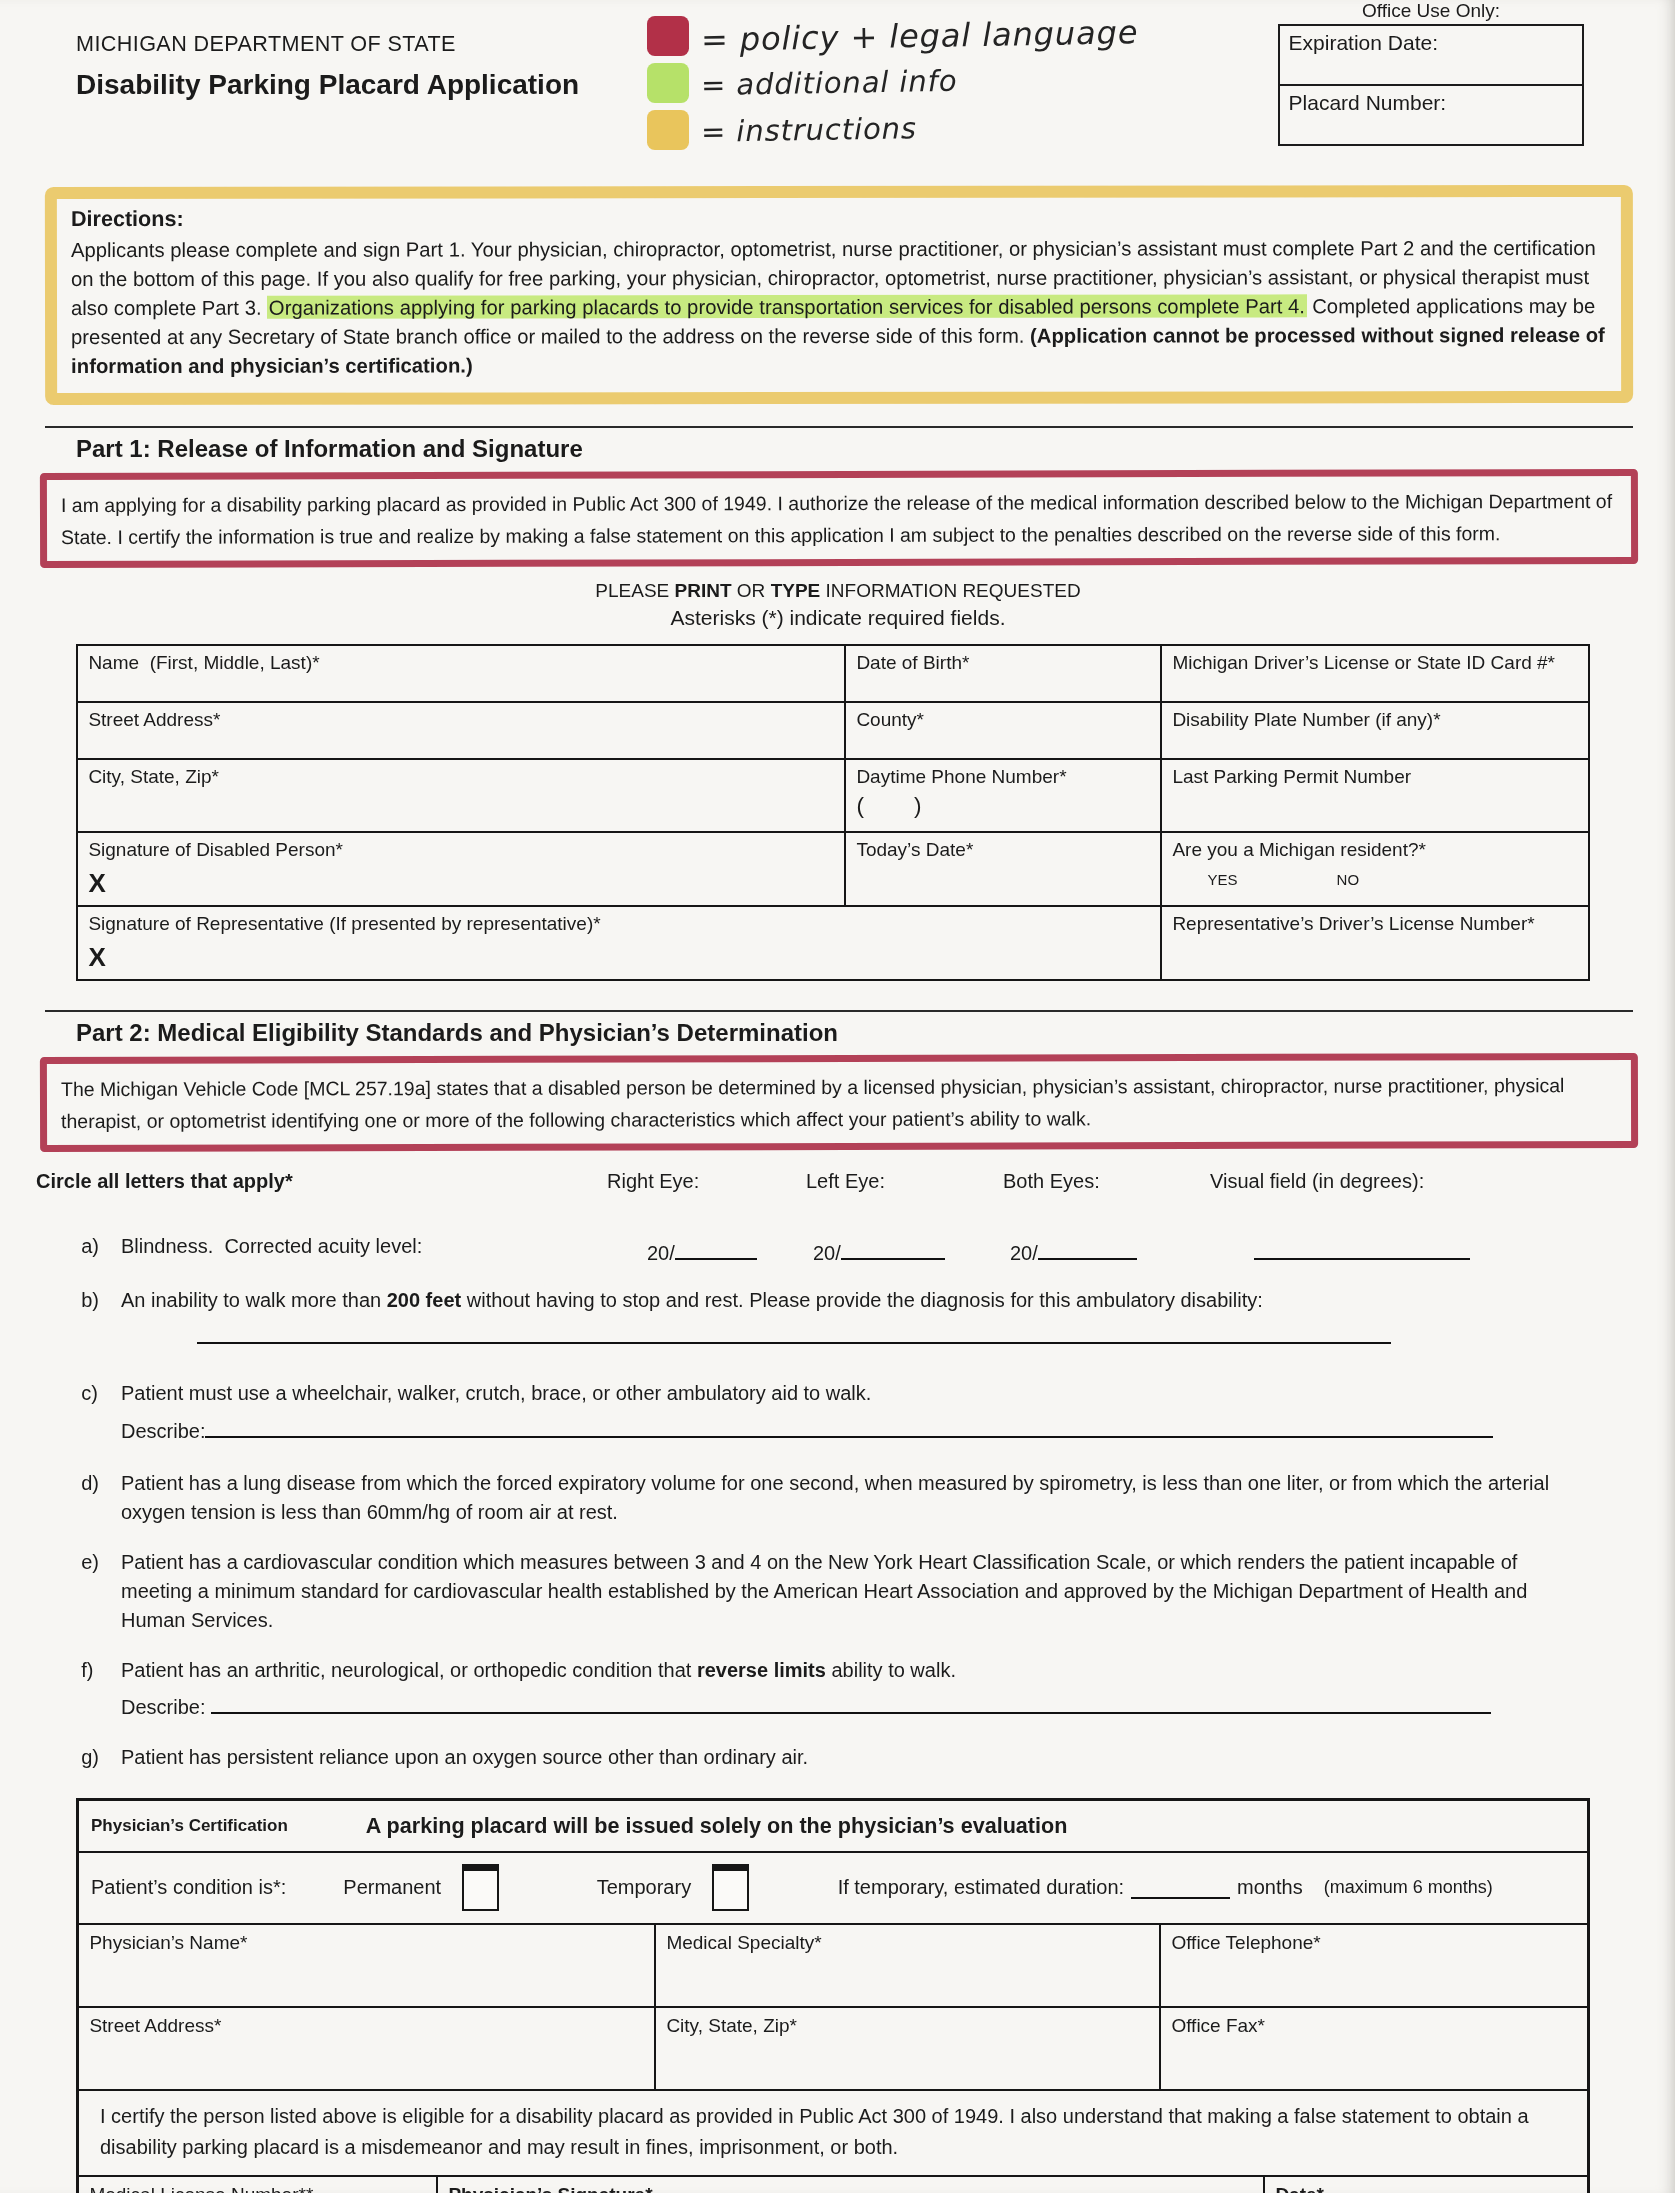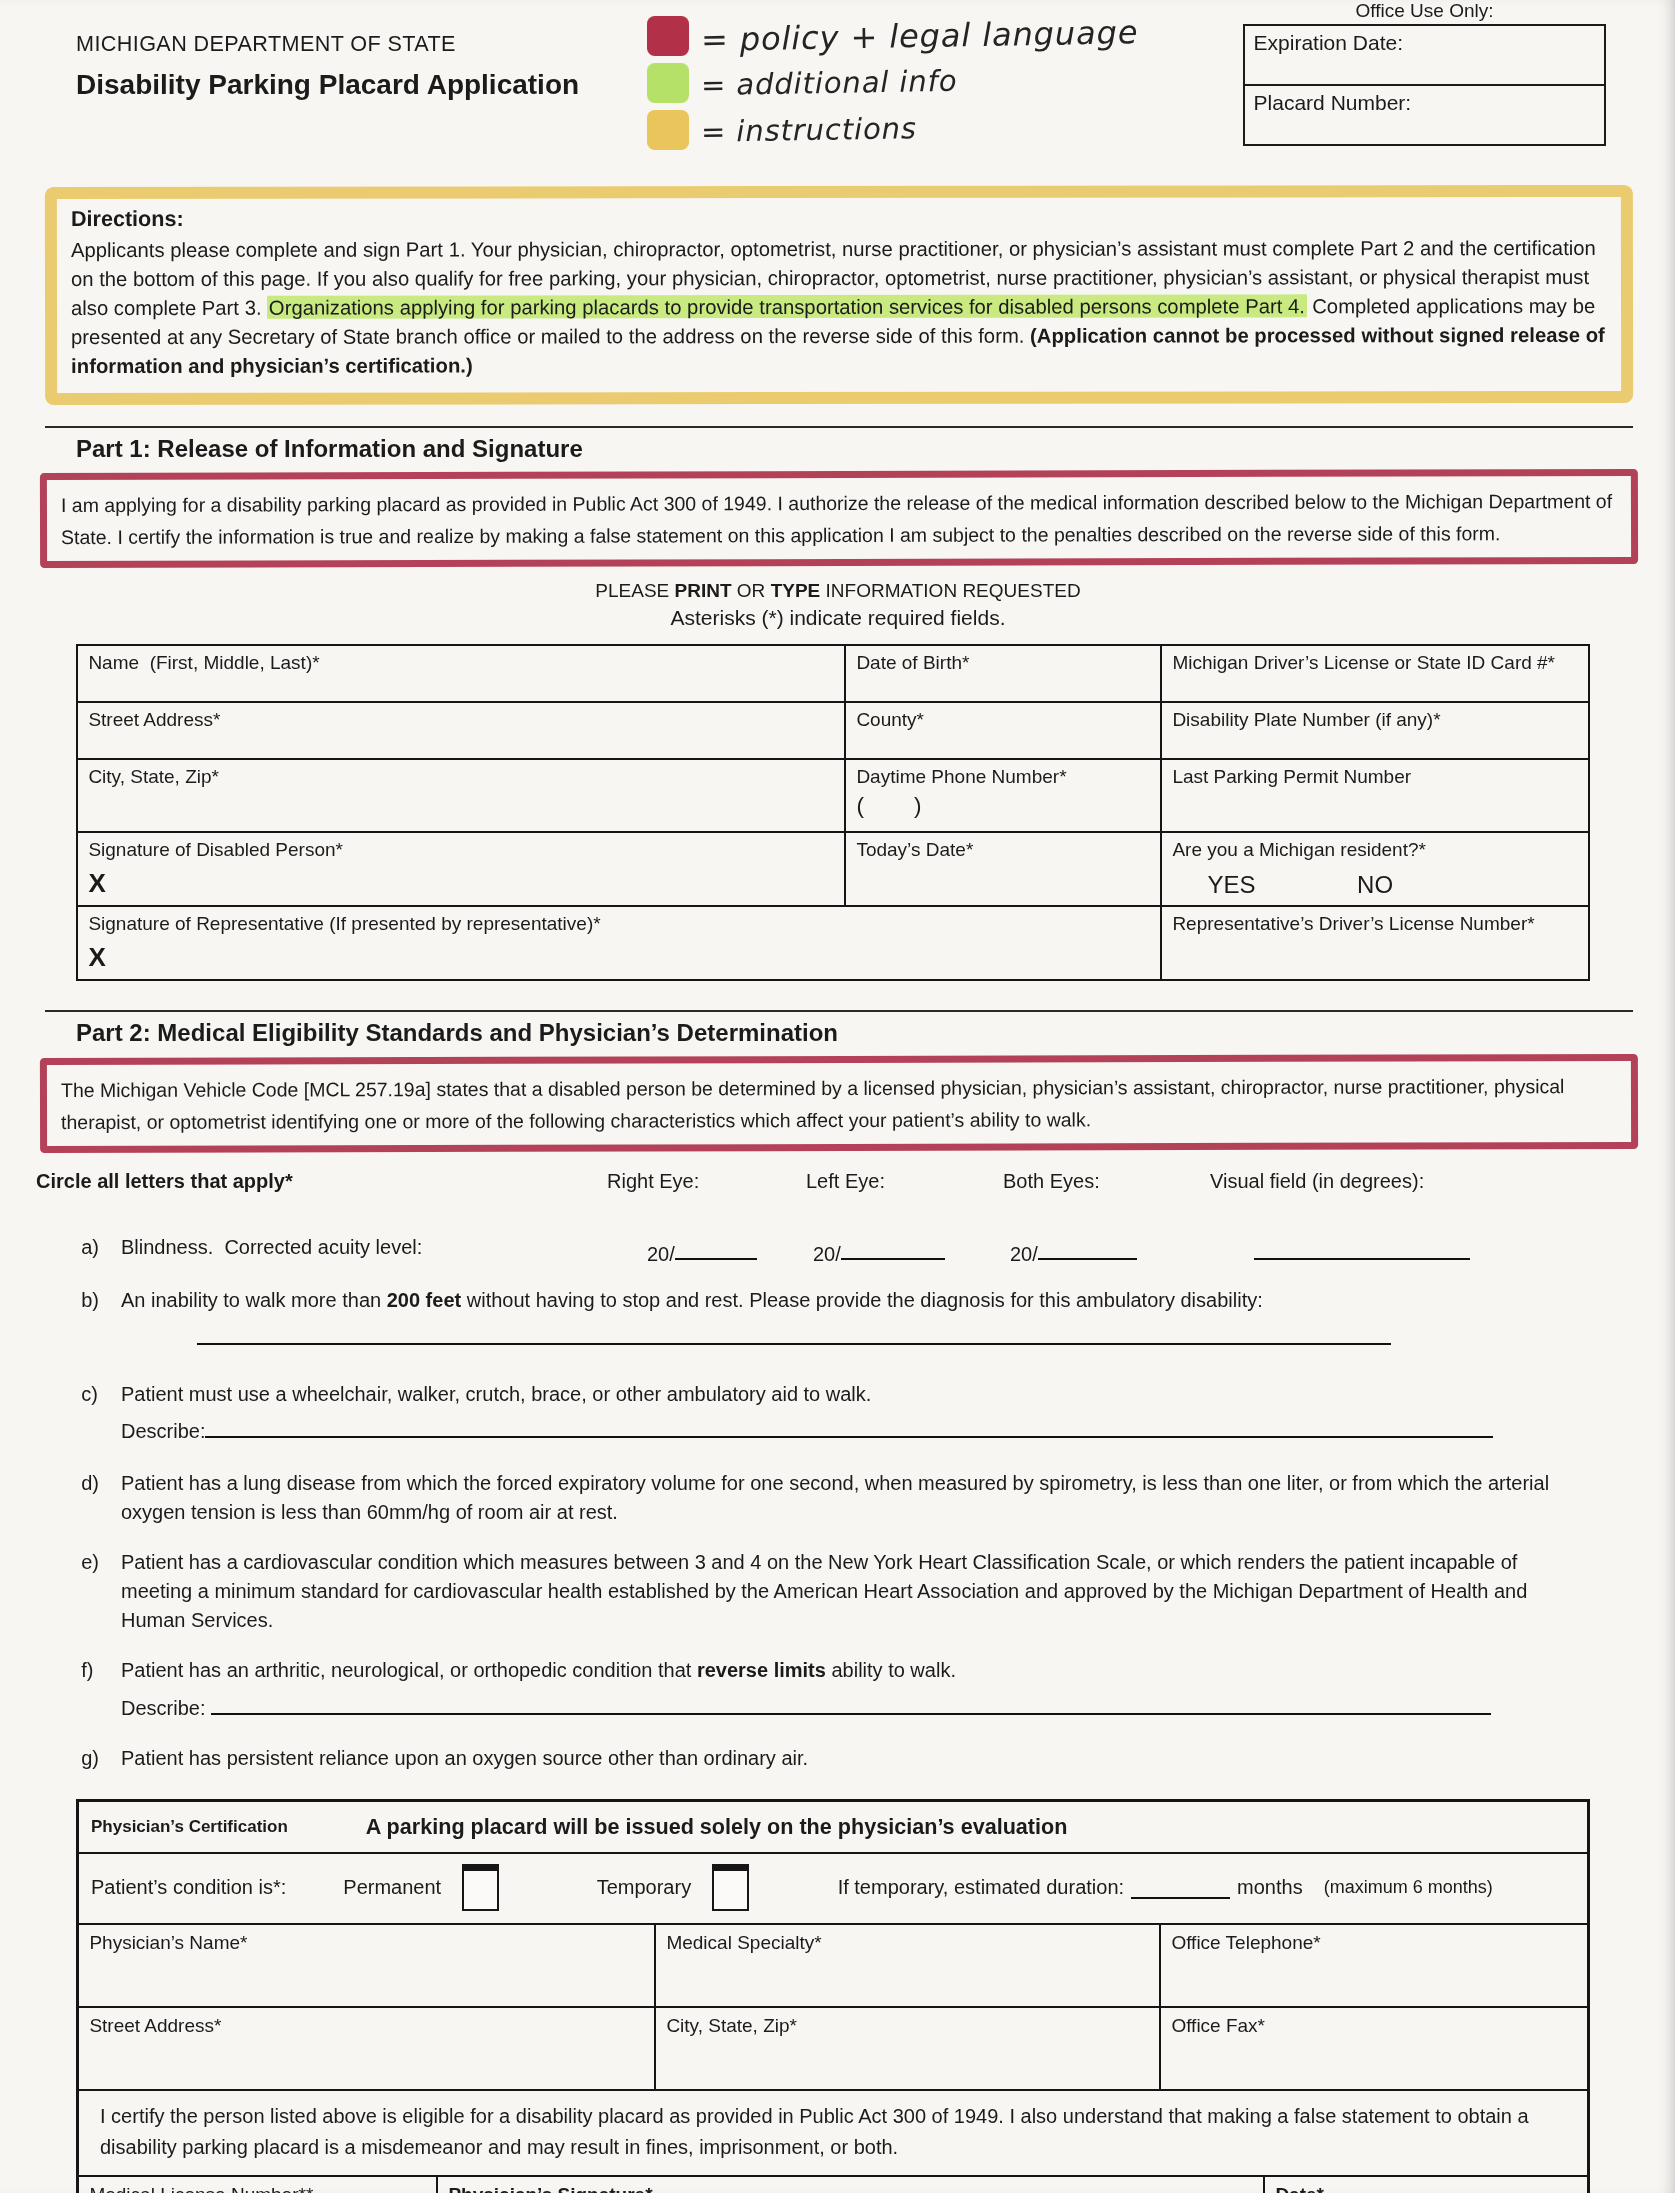--- a/index.html
+++ b/index.html
@@ -18,21 +18,21 @@
   
   .hdr{display:flex;padding:12px 35px 0 76px;}
   .hdr-left{width:571px;padding-top:19px;}
   .dept{font-size:21.6px;letter-spacing:0.4px;}
   .title{font-size:28px;font-weight:bold;margin-top:12px;}
   .legend{width:553px;padding-top:3.5px;}
   .legend-row{display:flex;align-items:center;margin-bottom:7px;}
   .swatch{width:42px;height:40px;border-radius:7.8px;flex:0 0 auto;}
   .hand{font-family:"DejaVu Sans", sans-serif;font-style:italic;font-size:29px;color:#242424;margin-left:12px;transform:rotate(-1deg);letter-spacing:0.9px;}
   .legend-row:nth-child(1) .hand{font-size:32px;}
-  .office{position:absolute;right:70px;top:0;width:363px;}
+  .office{position:absolute;right:92px;top:0;width:306px;}
   .office-title{font-size:19px;text-align:center;margin-bottom:1.7px;}
   .office-box{border:2.6px solid #1b1b1b;}
   .office-cell{border-bottom:2.6px solid #1b1b1b;font-size:21px;padding:5.2px 8.6px 29px 8.6px;}
   .office-cell:last-child{border-bottom:none;}
 
   
   .yellow-box{
     margin:29px 43px 0 45px;
     border:12px solid rgba(233,197,92,.88);
     border-radius:8.6px;
@@ -58,21 +58,21 @@
   .center-note .b{font-weight:bold;}
   .center-note2{text-align:center;font-size:21px;margin-top:3.5px;}
 
   
   .t1{margin:14px 86px 0 76px;border:2.6px solid #161616;display:grid;grid-template-columns:768px 316px 1fr;font-size:19px;}
   .t1 .cell{border-right:2.6px solid #161616;border-bottom:2.6px solid #161616;padding:6px 10.4px;min-height:57px;box-sizing:border-box;}
   .t1 .cell.last{border-right:none;}
   .t1 .cell.bot{border-bottom:none;}
   .t1 .cell.tall{min-height:73px;}
   .xmark{font-size:26px;font-weight:bold;margin-top:7px;}
-  .yn{margin-top:10.4px;padding-left:35px;font-size:24px;}
+  .yn{margin-top:10.4px;padding-left:35px;font-size:15px;}
   .yn span{margin-right:95px;}
   .phone-hint{font-size:22.5px;margin-top:5.2px;white-space:pre;}
   .span2{grid-column:1 / 3;}
 
   
   .eye-row{position:relative;height:38px;margin:19px 86px 0 36px;}
   .eye-row .at{position:absolute;top:0;font-size:20px;}
   .circle-label{font-weight:bold;font-size:21.6px;}
   .item{position:relative;margin:8.6px 86px 0 76px;font-size:20px;line-height:29px;}
   .item .letter{position:absolute;left:5.2px;top:0;}

